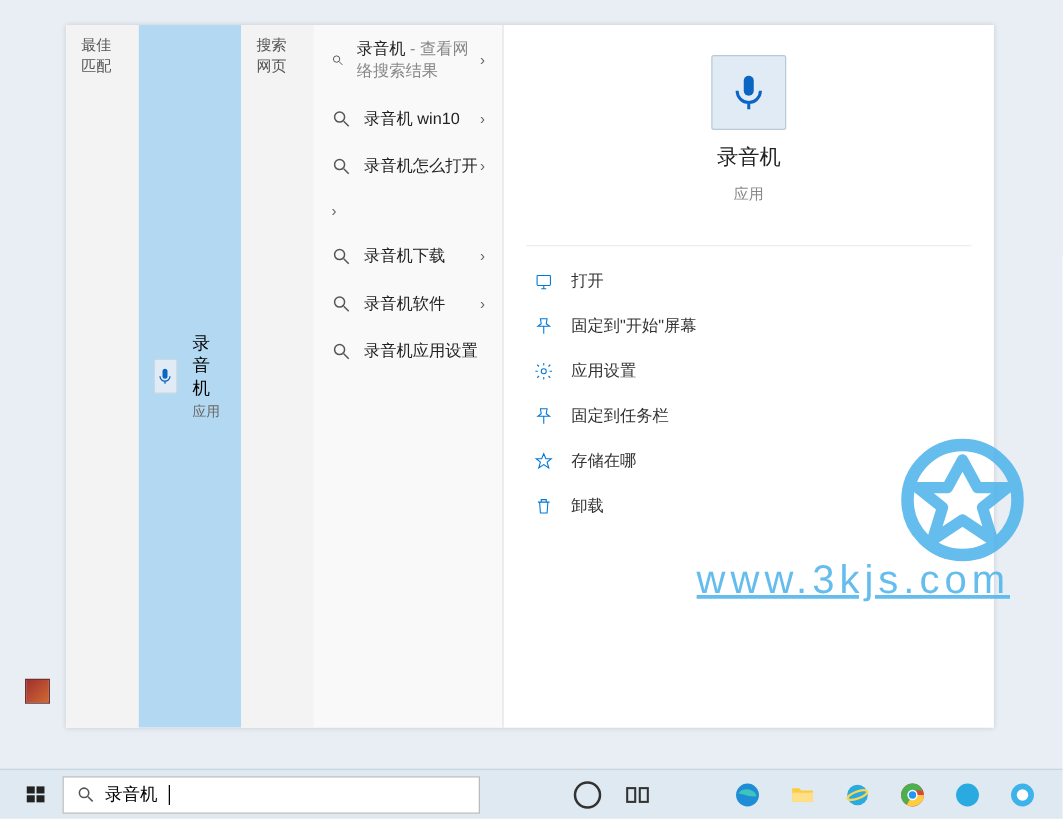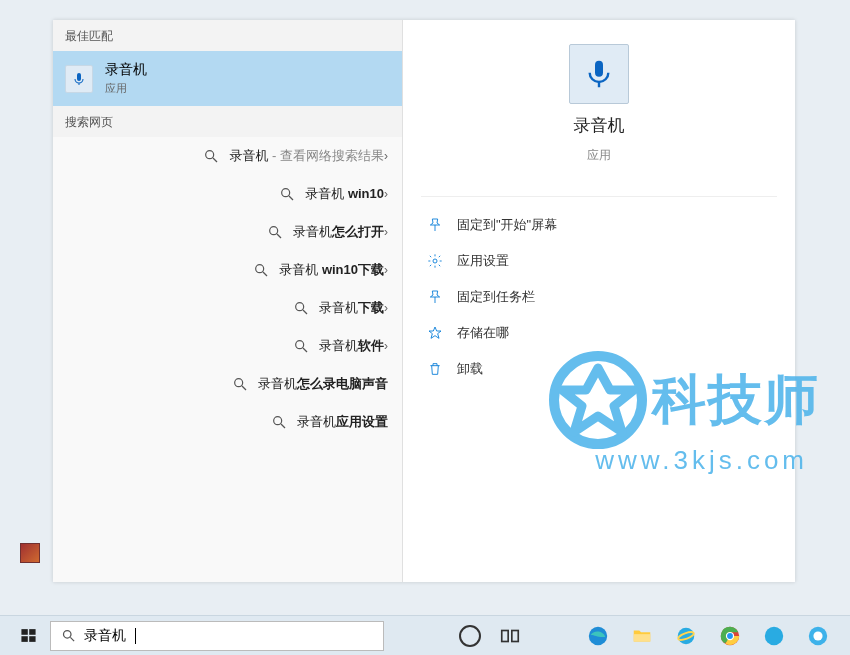--- a/index.html
+++ b/index.html
@@ -1,35 +1,35 @@
 <!DOCTYPE html>
 <html><head>
   <meta charset="utf-8">
   <style>
     * { margin: 0; padding: 0; box-sizing: border-box; font-family: "Microsoft YaHei", "Segoe UI", sans-serif; }
     body { width: 850px; height: 655px; background: #e8eef3; position: relative; overflow: hidden; }
     
     .search-panel { position: absolute; left: 53px; top: 20px; width: 742px; height: 562px; background: #fff; display: flex; box-shadow: 0 0 4px rgba(0,0,0,0.15); }
-    .left-col { width: 350px; height: 100%; background: #f9f9f9; border-right: 1px solid #e0e0e0; display: flex; flex-direction: column; }
+    .left-col { width: 350px; height: 100%; background: #f9f9f9; border-right: 1px solid #e0e0e0; display: flex; }
     .right-col { flex: 1; height: 100%; background: #fff; display: flex; flex-direction: column; padding-top: 24px; }
 
     .section-header { font-size: 12px; color: #555; padding: 8px 12px 6px; background: #f3f3f3; }
     .best-match { display: flex; align-items: center; padding: 10px 12px; background: #b3d9f2; gap: 12px; }
     .best-match .app-tile { width: 28px; height: 28px; background: #e0ebf5; border: 1px solid #c7d8e6; display:flex; align-items:center; justify-content:center; border-radius:2px; }
     .best-match .app-tile svg { width: 16px; height: 16px; }
     .bm-text { display:flex; flex-direction:column; }
     .bm-title { font-size: 14px; color: #000; }
     .bm-sub { font-size: 11px; color: #666; margin-top:2px; }
 
-    .web-item { display:flex; align-items:center; justify-content:flex-end; padding: 10px 14px; cursor: default; }
+    .web-item { display:flex; align-items:center; justify-content:space-between; padding: 10px 14px; cursor: default; }
     .wi-left { display:flex; align-items:center; gap:10px; }
     .wi-icon { width:16px; height:16px; display:flex; align-items:center; justify-content:center; color:#555; }
     .wi-text { font-size: 13px; color:#222; }
     .wi-text .weak { color:#888; font-weight: normal; }
-    .wi-text b { font-weight: 700; }
+    .wi-text b { font-weight: 400; }
     .chev { color:#666; font-size:12px; }
 
     .right-header { display:flex; flex-direction:column; align-items:center; gap:10px; padding-bottom: 18px; }
     .right-header .big-tile { width:60px; height:60px; background:#e0ebf5; border:1px solid #b8c9d8; display:flex; align-items:center; justify-content:center; border-radius:2px; }
     .right-header .big-tile svg { width:32px; height:32px; }
     .right-title { font-size: 17px; color:#222; }
     .right-sub { font-size: 12px; color:#888; }
     .divider { height:1px; background:#eee; margin: 14px 18px 10px; }
 
     .action-item { display:flex; align-items:center; gap:14px; padding: 9px 24px; font-size: 13px; color:#333; }
@@ -51,21 +51,21 @@
     .tb-icon { width:40px; height:40px; display:flex; align-items:center; justify-content:center; }
     .tb-icon svg { width:22px; height:22px; }
     .circle-icon { width:22px; height:22px; border:2px solid #333; border-radius:50%; }
 
     .pinned { position:absolute; left:20px; top:543px; width:20px; height:20px; background: linear-gradient(135deg,#a03030,#d06a30); border:1px solid #703030; }
 
     .watermark { position:absolute; right:30px; top:350px; pointer-events:none; opacity:0.88; }
     .wm-wrap { display:flex; align-items:center; gap:4px; }
     .wm-text { font-size:54px; font-weight:700; color:#4fb4eb; letter-spacing:2px; white-space:nowrap; }
     .wm-logo { width:100px; height:100px; }
-    .wm-url { position:absolute; right:42px; top:445px; color:#4fb4eb; font-size:26px; letter-spacing:4px; pointer-events:none; opacity:0.88; }
+    .wm-url { position:absolute; right:42px; top:445px; color:#4fb4eb; font-size:32px; letter-spacing:4px; pointer-events:none; opacity:0.88;text-decoration:underline; }
   </style>
 </head>
 <body>
 
 <div class="search-panel">
   <div class="left-col">
     <div class="section-header">最佳匹配</div>
     <div class="best-match">
       <div class="app-tile">
         <svg viewBox="0 0 24 24">
@@ -110,29 +110,20 @@
               <svg viewBox="0 0 24 24">
                 <circle cx="10" cy="10" r="6" fill="none" stroke="#555" stroke-width="1.8"></circle>
                 <line x1="15" y1="15" x2="21" y2="21" stroke="#555" stroke-width="1.8"></line>
               </svg>
             </span>
             <span class="wi-text">录音机<b>怎么打开</b></span>
           </div>
           <span class="chev">›</span>
         </div>
         <div class="web-item">
-          <div class="wi-left">
-            <span class="wi-icon">
-              <svg viewBox="0 0 24 24">
-                <circle cx="10" cy="10" r="6" fill="none" stroke="#555" stroke-width="1.8"></circle>
-                <line x1="15" y1="15" x2="21" y2="21" stroke="#555" stroke-width="1.8"></line>
-              </svg>
-            </span>
-            <span class="wi-text">录音机 <b>win10下载</b></span>
-          </div>
           <span class="chev">›</span>
         </div>
         <div class="web-item">
           <div class="wi-left">
             <span class="wi-icon">
               <svg viewBox="0 0 24 24">
                 <circle cx="10" cy="10" r="6" fill="none" stroke="#555" stroke-width="1.8"></circle>
                 <line x1="15" y1="15" x2="21" y2="21" stroke="#555" stroke-width="1.8"></line>
               </svg>
             </span>
@@ -144,31 +135,20 @@
           <div class="wi-left">
             <span class="wi-icon">
               <svg viewBox="0 0 24 24">
                 <circle cx="10" cy="10" r="6" fill="none" stroke="#555" stroke-width="1.8"></circle>
                 <line x1="15" y1="15" x2="21" y2="21" stroke="#555" stroke-width="1.8"></line>
               </svg>
             </span>
             <span class="wi-text">录音机<b>软件</b></span>
           </div>
           <span class="chev">›</span>
-        </div>
-        <div class="web-item">
-          <div class="wi-left">
-            <span class="wi-icon">
-              <svg viewBox="0 0 24 24">
-                <circle cx="10" cy="10" r="6" fill="none" stroke="#555" stroke-width="1.8"></circle>
-                <line x1="15" y1="15" x2="21" y2="21" stroke="#555" stroke-width="1.8"></line>
-              </svg>
-            </span>
-            <span class="wi-text">录音机<b>怎么录电脑声音</b></span>
-          </div>
         </div>
         <div class="web-item">
           <div class="wi-left">
             <span class="wi-icon">
               <svg viewBox="0 0 24 24">
                 <circle cx="10" cy="10" r="6" fill="none" stroke="#555" stroke-width="1.8"></circle>
                 <line x1="15" y1="15" x2="21" y2="21" stroke="#555" stroke-width="1.8"></line>
               </svg>
             </span>
             <span class="wi-text">录音机<b>应用设置</b></span>
@@ -183,20 +163,29 @@
         <svg viewBox="0 0 24 24">
             <rect x="9" y="2" width="6" height="12" rx="3" fill="#0b65c2"></rect>
             <path d="M5 11a7 7 0 0014 0M12 18v4" stroke="#0b65c2" stroke-width="1.8" fill="none"></path>
           </svg>
       </div>
       <div class="right-title">录音机</div>
       <div class="right-sub">应用</div>
     </div>
     <div class="divider"></div>
     <div id="actions-list">
+        <div class="action-item">
+          <span class="action-icon">
+            <svg viewBox="0 0 24 24">
+              <rect x="4" y="5" width="16" height="12" rx="1"></rect>
+              <path d="M9 21h6M12 17v4"></path>
+            </svg>
+          </span>
+          <span>打开</span>
+        </div>
         <div class="action-item">
           <span class="action-icon">
             <svg viewBox="0 0 24 24">
               <path d="M8 3h8l-1 6 4 3H5l4-3-1-6zM12 12v9"></path>
             </svg>
           </span>
           <span>固定到"开始"屏幕</span>
         </div>
         <div class="action-item">
           <span class="action-icon">
@@ -236,21 +225,20 @@
 </div>
 
 <div class="pinned"></div>
 
 <div class="watermark">
   <div class="wm-wrap">
     <svg class="wm-logo" viewBox="0 0 100 100">
       <circle cx="50" cy="50" r="44" fill="none" stroke="#4fb4eb" stroke-width="10"></circle>
       <path d="M50 18 L62 40 L86 40 L66 56 L74 82 L50 66 L26 82 L34 56 L14 40 L38 40 Z" fill="none" stroke="#4fb4eb" stroke-width="9" stroke-linejoin="round"></path>
     </svg>
-    <span class="wm-text">科技师</span>
   </div>
 </div>
 <div class="wm-url">www.3kjs.com</div>
 
 <div class="taskbar">
   <div class="start-btn">
     <svg viewBox="0 0 24 24">
         <rect x="2" y="3" width="9" height="8" fill="#222"></rect>
         <rect x="13" y="3" width="9" height="8" fill="#222"></rect>
         <rect x="2" y="13" width="9" height="8" fill="#222"></rect>

